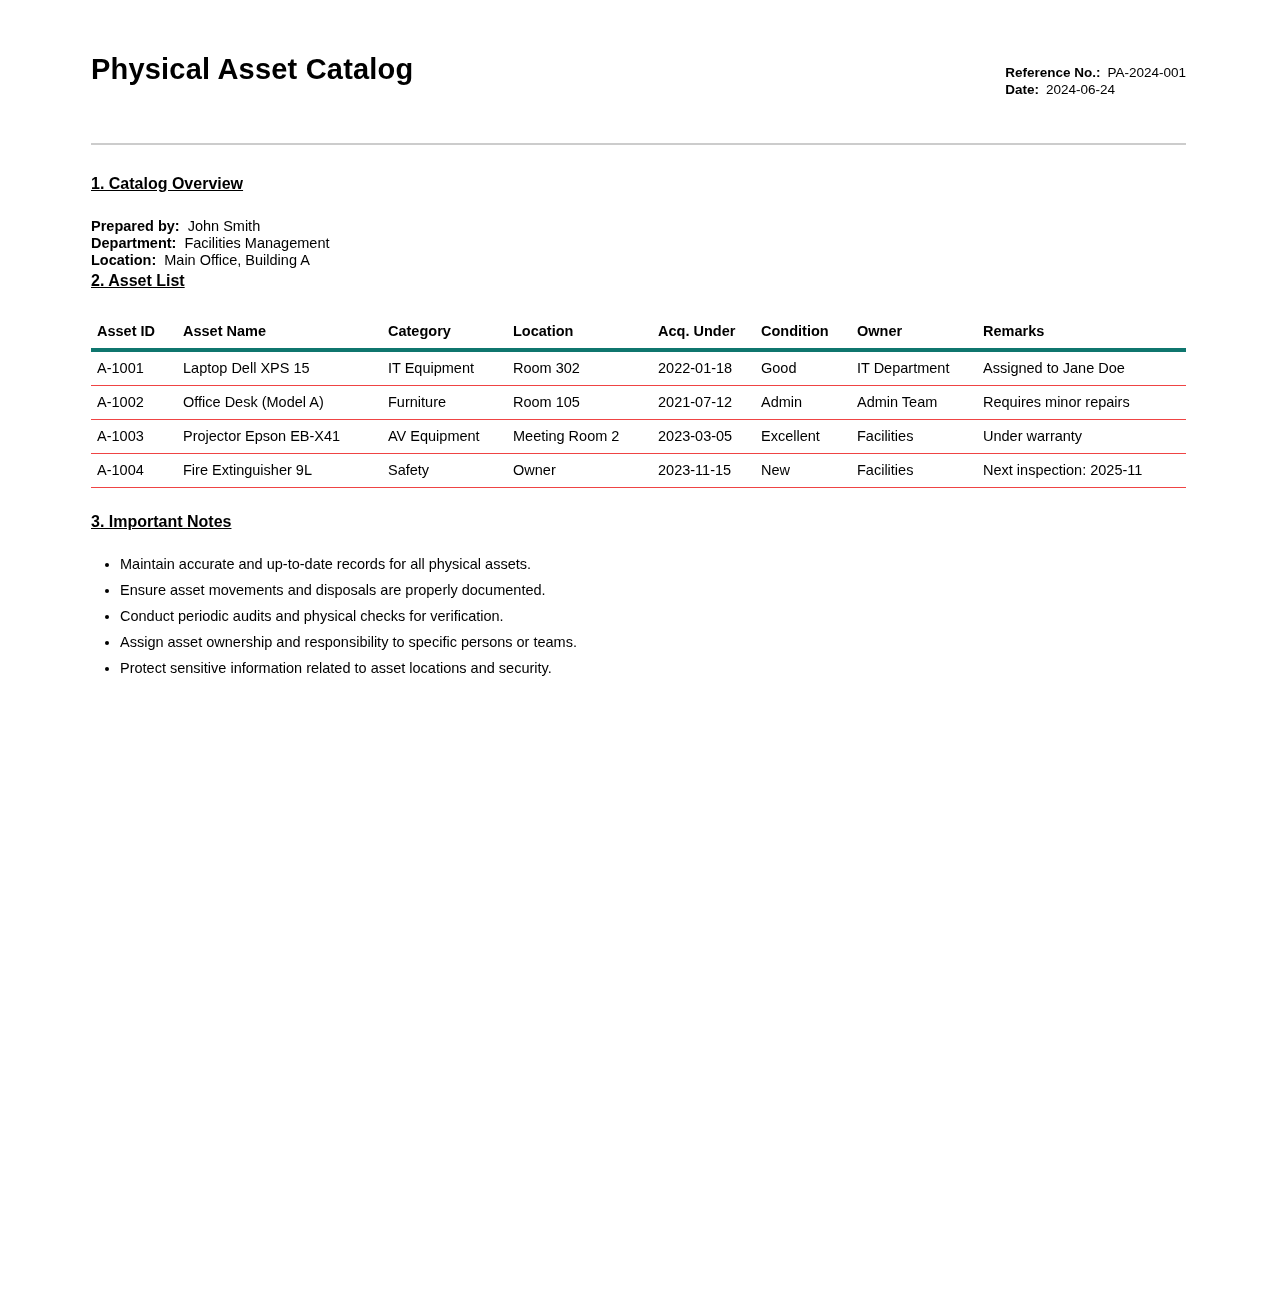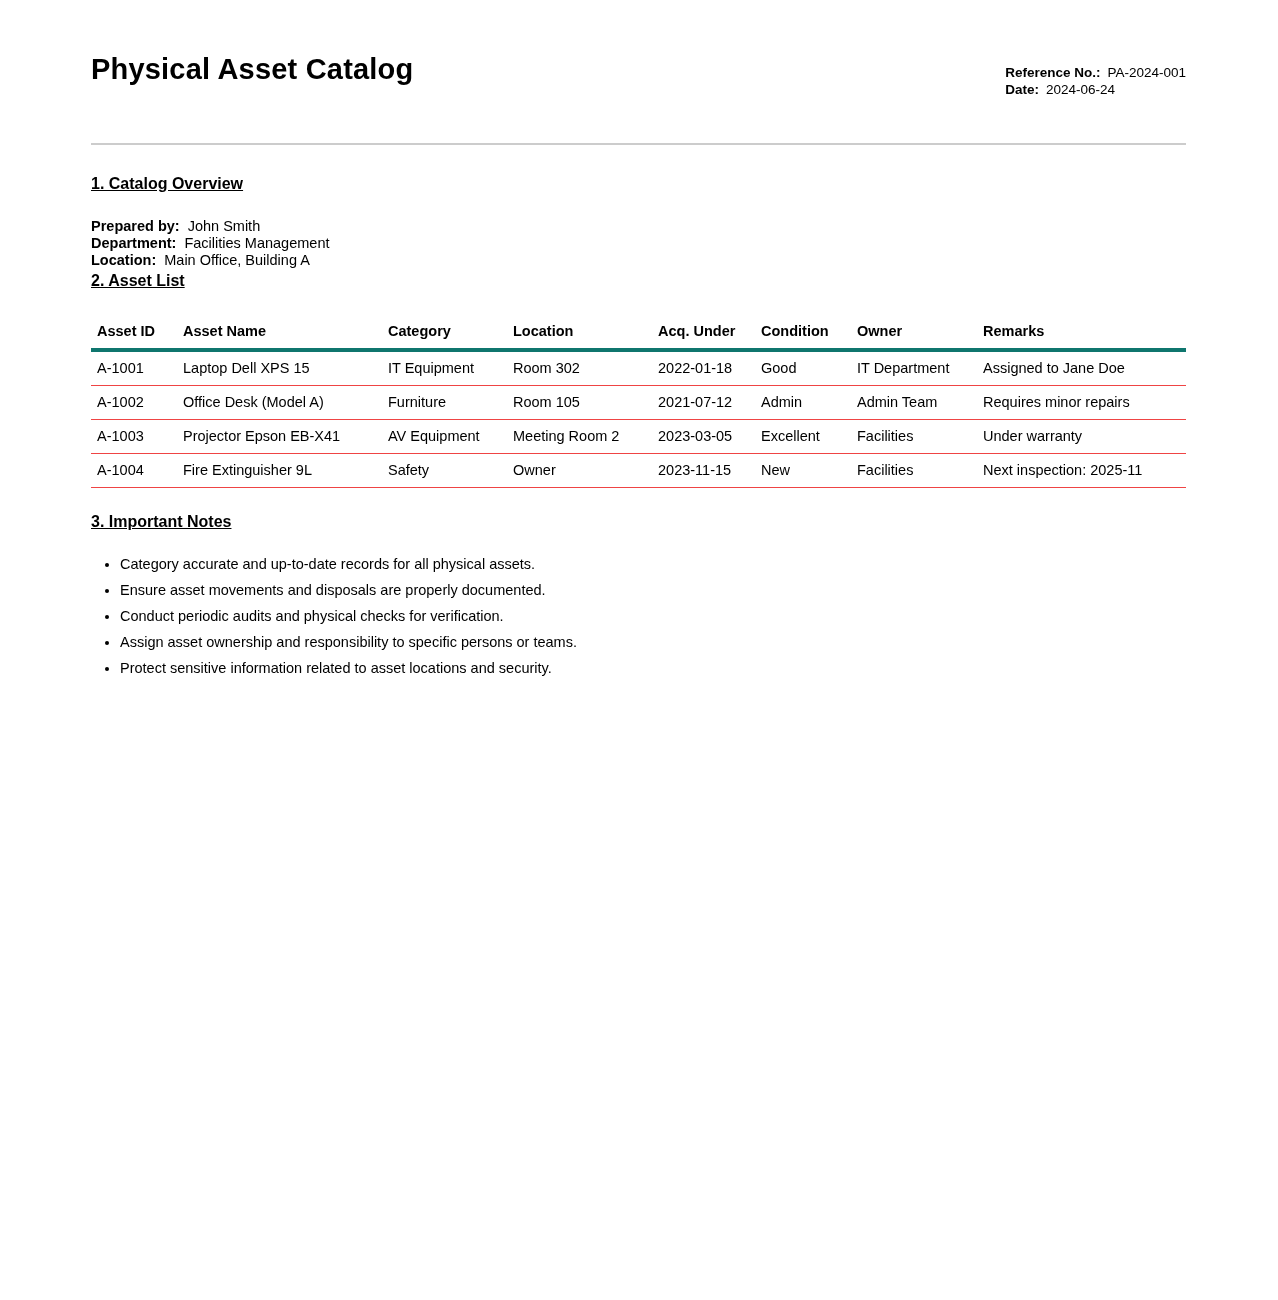--- a/index.html
+++ b/index.html
@@ -180,20 +180,20 @@
           <td>2023-11-15</td>
           <td>New</td>
           <td>Facilities</td>
           <td>Next inspection: 2025-11</td>
         </tr>
       </tbody>
   </table>
 
   <h2 class="section-heading h-notes">3. Important Notes</h2>
   <ul class="notes-list">
-      <li>Category accurate and up-to-date records for all physical assets.</li>
+      <li>Maintain accurate and up-to-date records for all physical assets.</li>
       <li>Ensure asset movements and disposals are properly documented.</li>
       <li>Conduct periodic audits and physical checks for verification.</li>
       <li>Assign asset ownership and responsibility to specific persons or teams.</li>
       <li>Protect sensitive information related to asset locations and security.</li>
     </ul>
 
 </div>
 
 </body></html>

